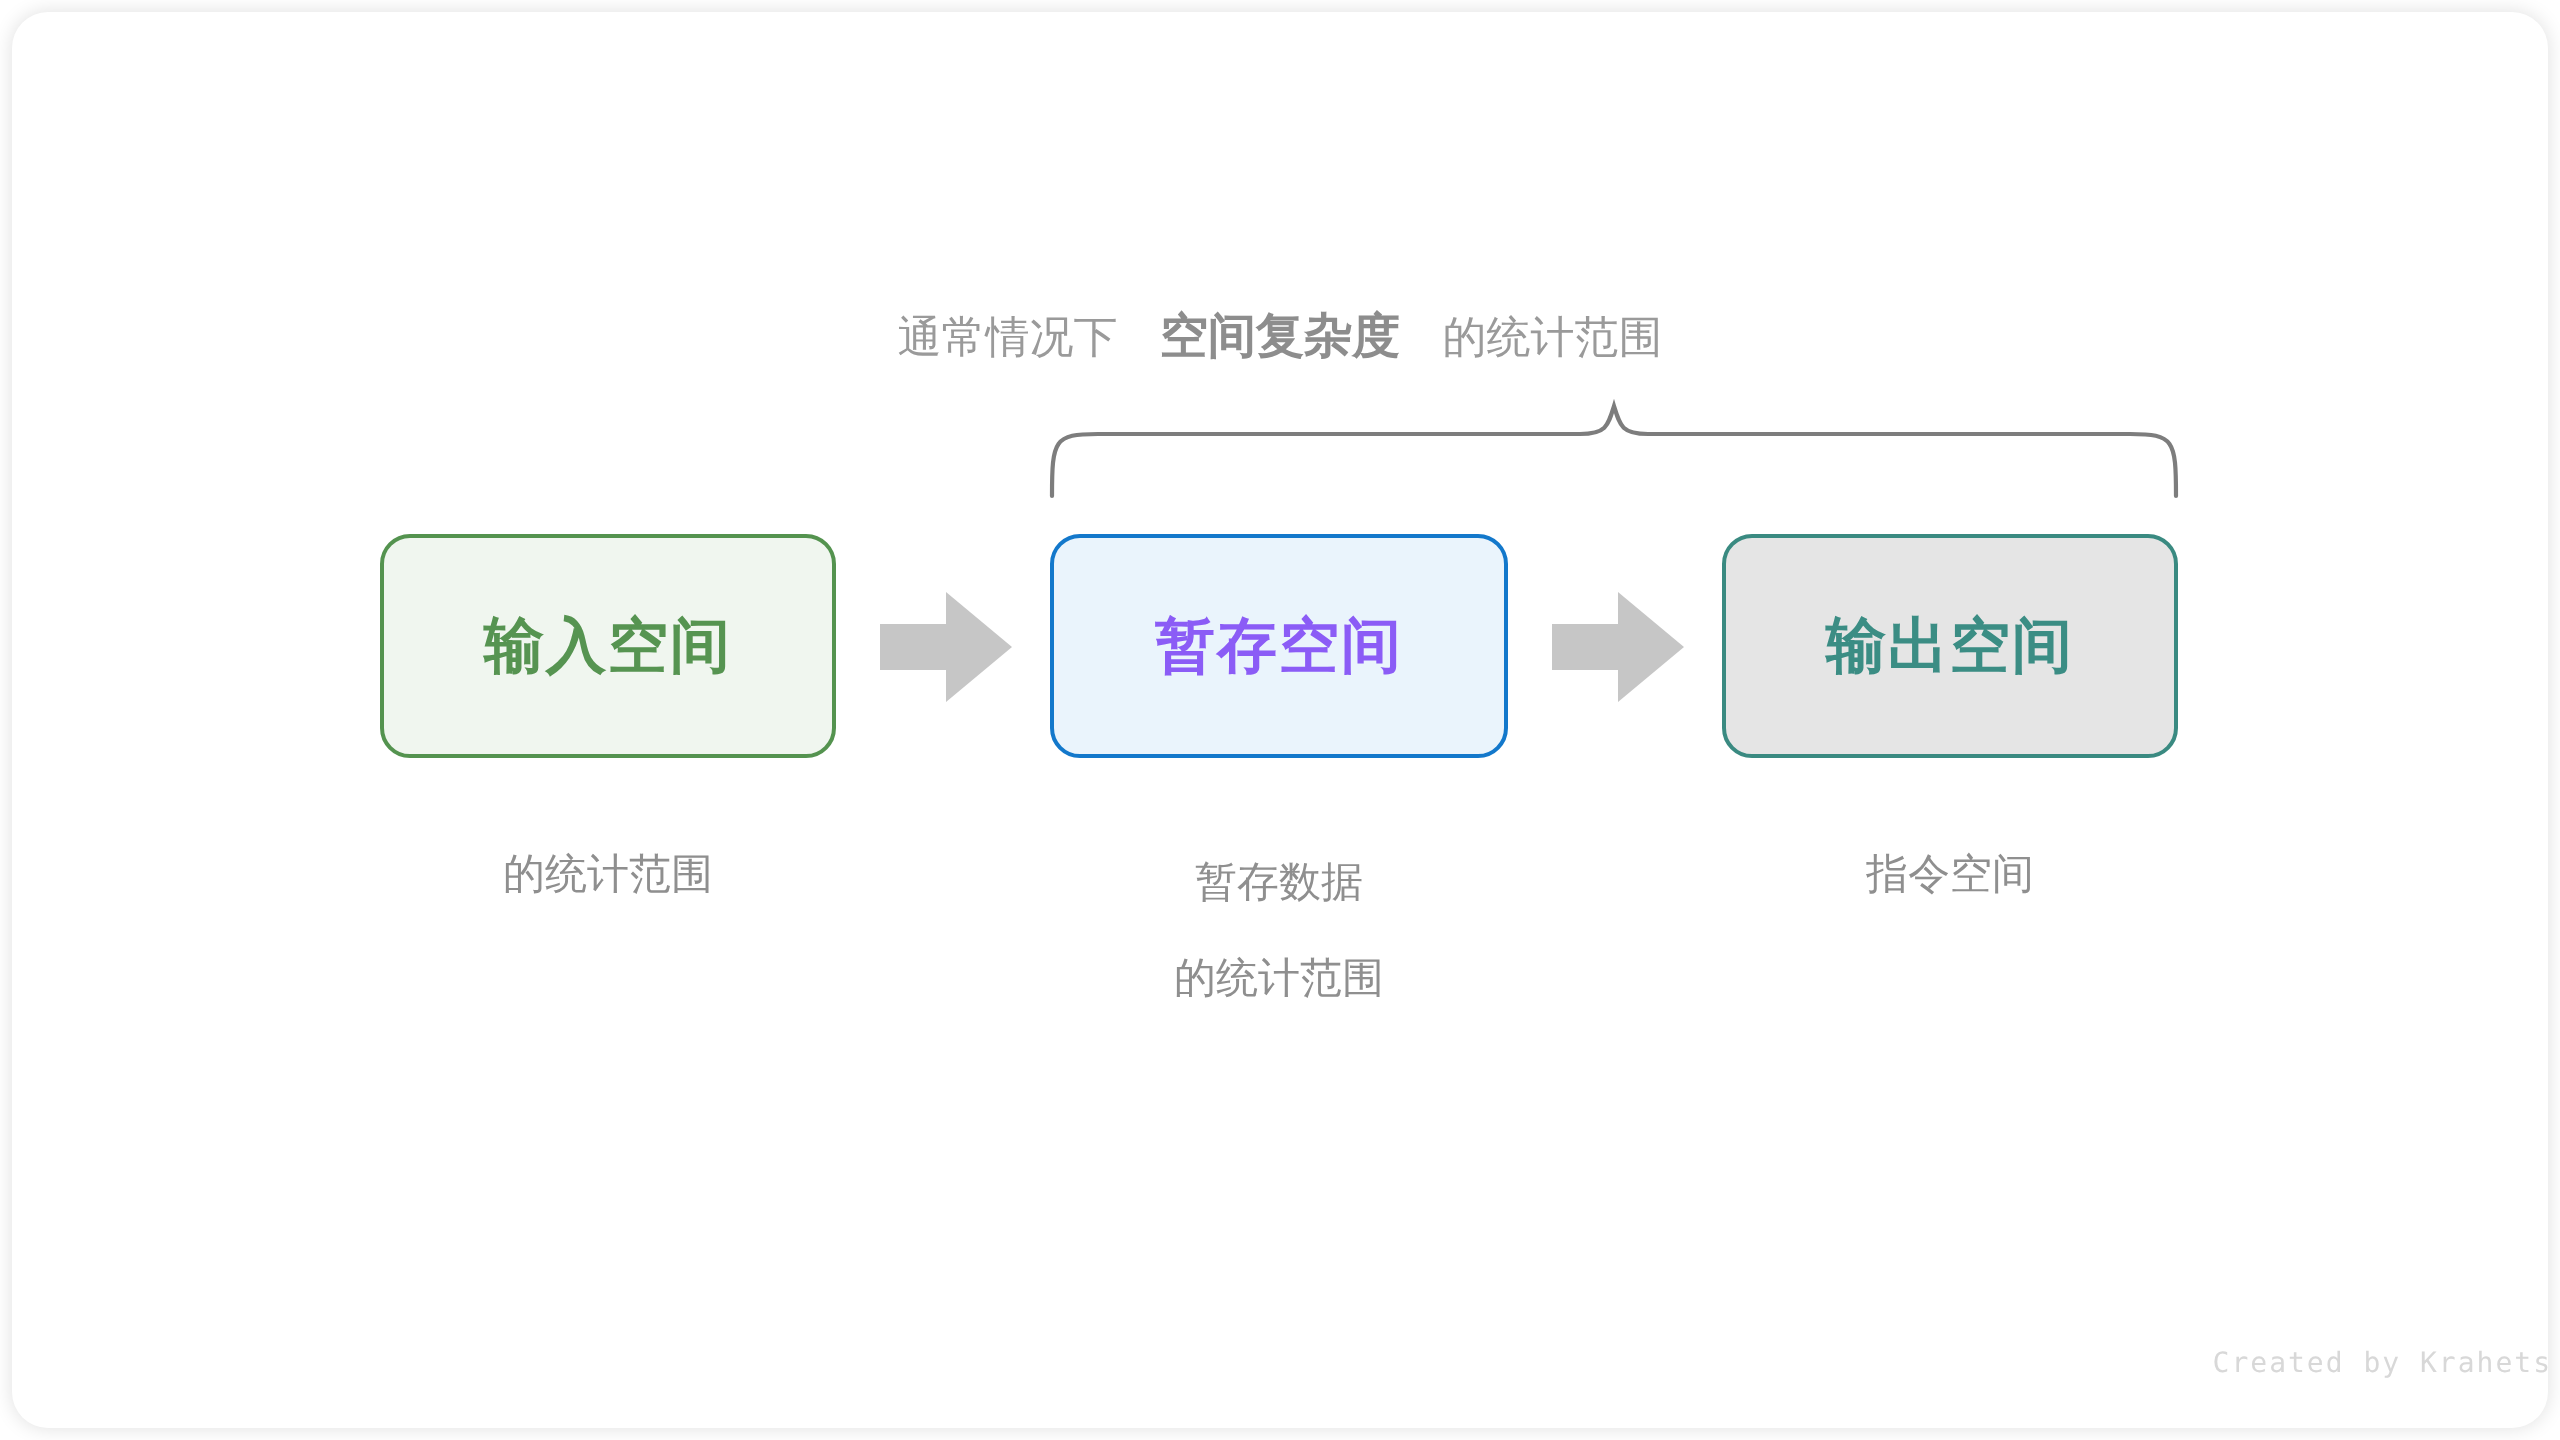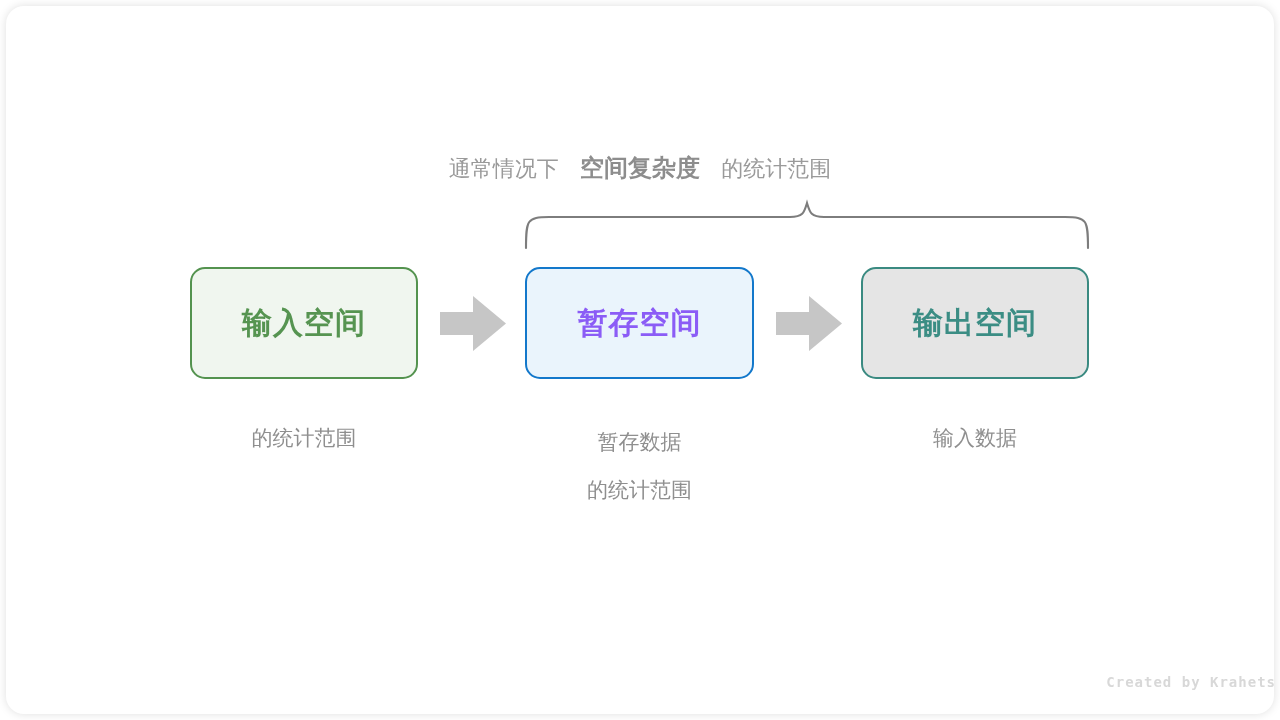--- a/index.html
+++ b/index.html
@@ -118,21 +118,20 @@
 
   
   #credit {
     position: absolute;
     right: 40px;
     top: 674px;
     color: #d8d8d8;
     font-family: "DejaVu Sans Mono", monospace;
     font-size: 14px;
     letter-spacing: 1px;
-    font-weight: bold;
   }
 </style>
 </head>
 <body>
 
 <div id="card"></div>
 
 <div class="stage">
 
   <div id="caption">
@@ -176,18 +175,18 @@
   <div class="subcol" id="sub-input">
     <div>的统计范围</div>
   </div>
 
   <div class="subcol" id="sub-temp">
     <div>暂存数据</div>
     <div>的统计范围</div>
   </div>
 
   <div class="subcol" id="sub-output">
-    <div>输入数据</div>
+    <div>指令空间</div>
   </div>
 
   <div id="credit">Created by Krahets</div>
 
 </div>
 
 </body></html>

